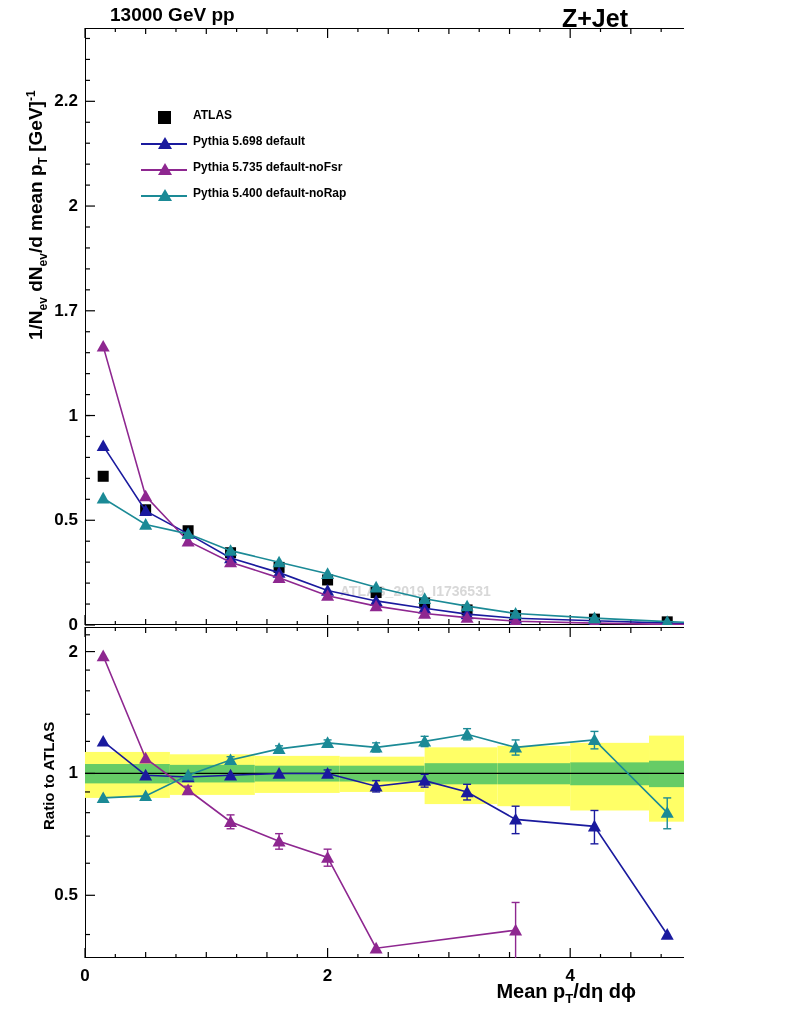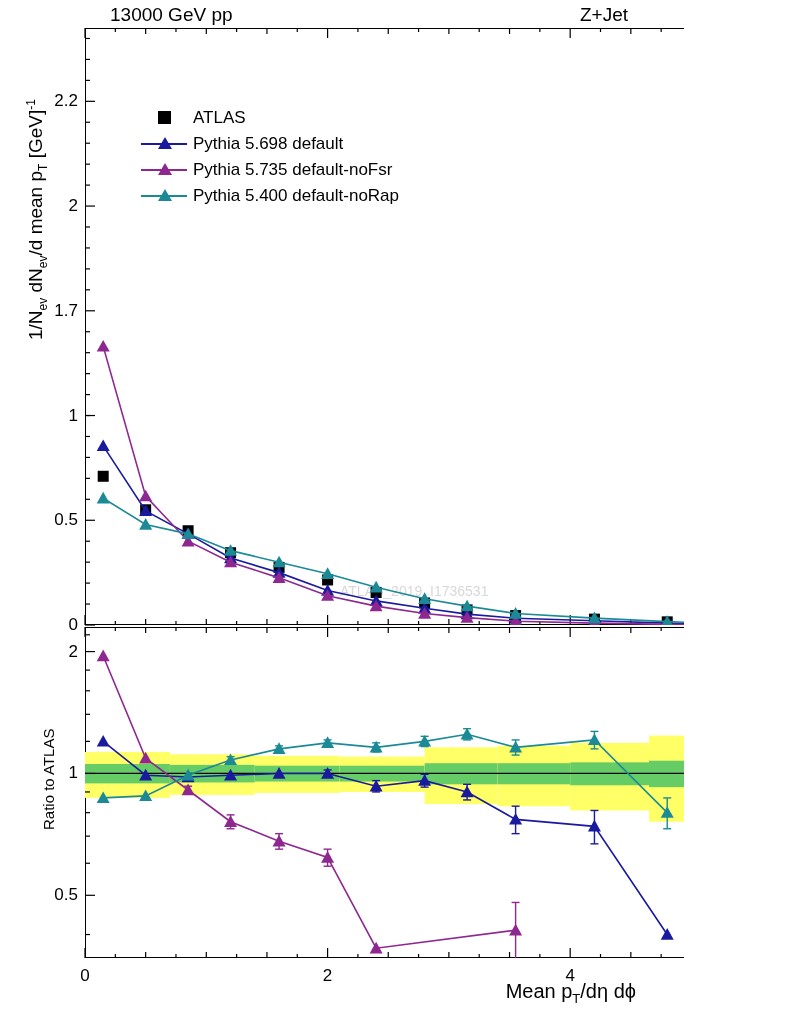--- a/index.html
+++ b/index.html
@@ -1,24 +1,24 @@
 <!DOCTYPE html>
 <html><head>
 <meta charset="utf-8">
 <style>
   html,body{margin:0;padding:0;background:#ffffff;}
   body{width:786px;height:1024px;font-family:"Liberation Sans",sans-serif;color:#000;}
-  #root{position:relative;width:684px;height:1024px;overflow:hidden;}
+  #root{position:relative;width:684px;height:1024px;overflow:hidden;font-weight:bold;}
 
   .txt{position:absolute;white-space:nowrap;}
   .vtxt{position:absolute;white-space:nowrap;transform-origin:0 0;}
 
   
   #hdr-left{left:110px;top:4px;font-size:19px;}
-  #hdr-right{right:56px;top:4px;font-size:19px;}
+  #hdr-right{right:56px;top:4px;font-size:25px;}
 
   
   #rv1{left:772px;top:36px;font-size:12.5px;color:#555;transform:rotate(90deg);}
   #rv2{left:772px;top:344px;font-size:12.5px;color:#555;transform:rotate(90deg);}
   #rv3{left:772px;top:452px;font-size:12.5px;color:#555;transform:rotate(90deg);}
 
   
   #main-frame{position:absolute;left:85px;top:28px;width:655px;height:597px;border:1.4px solid #000;box-sizing:border-box;}
   #ratio-frame{position:absolute;left:85px;top:627px;width:655px;height:331px;border:1.4px solid #000;box-sizing:border-box;}
   .plottitle{position:absolute;left:85px;top:58px;width:655px;text-align:center;font-size:19px;}
@@ -28,21 +28,21 @@
   #ylab-ratio{left:40px;top:830px;font-size:15px;transform:rotate(-90deg);}
   #xlab{right:48px;top:980px;font-size:20px;margin-left:28px;}
 
   .ytick-lbl{position:absolute;font-size:17px;text-align:right;}
   .xtick-lbl{position:absolute;font-size:17px;text-align:center;}
   .rytick-lbl-r{position:absolute;font-size:17px;text-align:left;}
 
   
   #legend{position:absolute;left:135px;top:105px;font-size:15.5px;}
   .leg-row{position:relative;height:26px;}
-  .leg-lbl{position:absolute;left:58px;top:3px;font-size:17px;white-space:nowrap;}
+  .leg-lbl{position:absolute;left:58px;top:3px;font-size:12px;white-space:nowrap;}
   .leg-line{position:absolute;left:6px;top:12px;width:46px;height:2px;}
   .leg-mk{position:absolute;left:23px;top:6px;}
 
   .wm{position:absolute;left:340px;top:583px;font-size:14px;color:#d8d8d8;}
 
   svg{position:absolute;left:0;top:0;overflow:visible;}
 </style>
 </head>
 <body>
 

